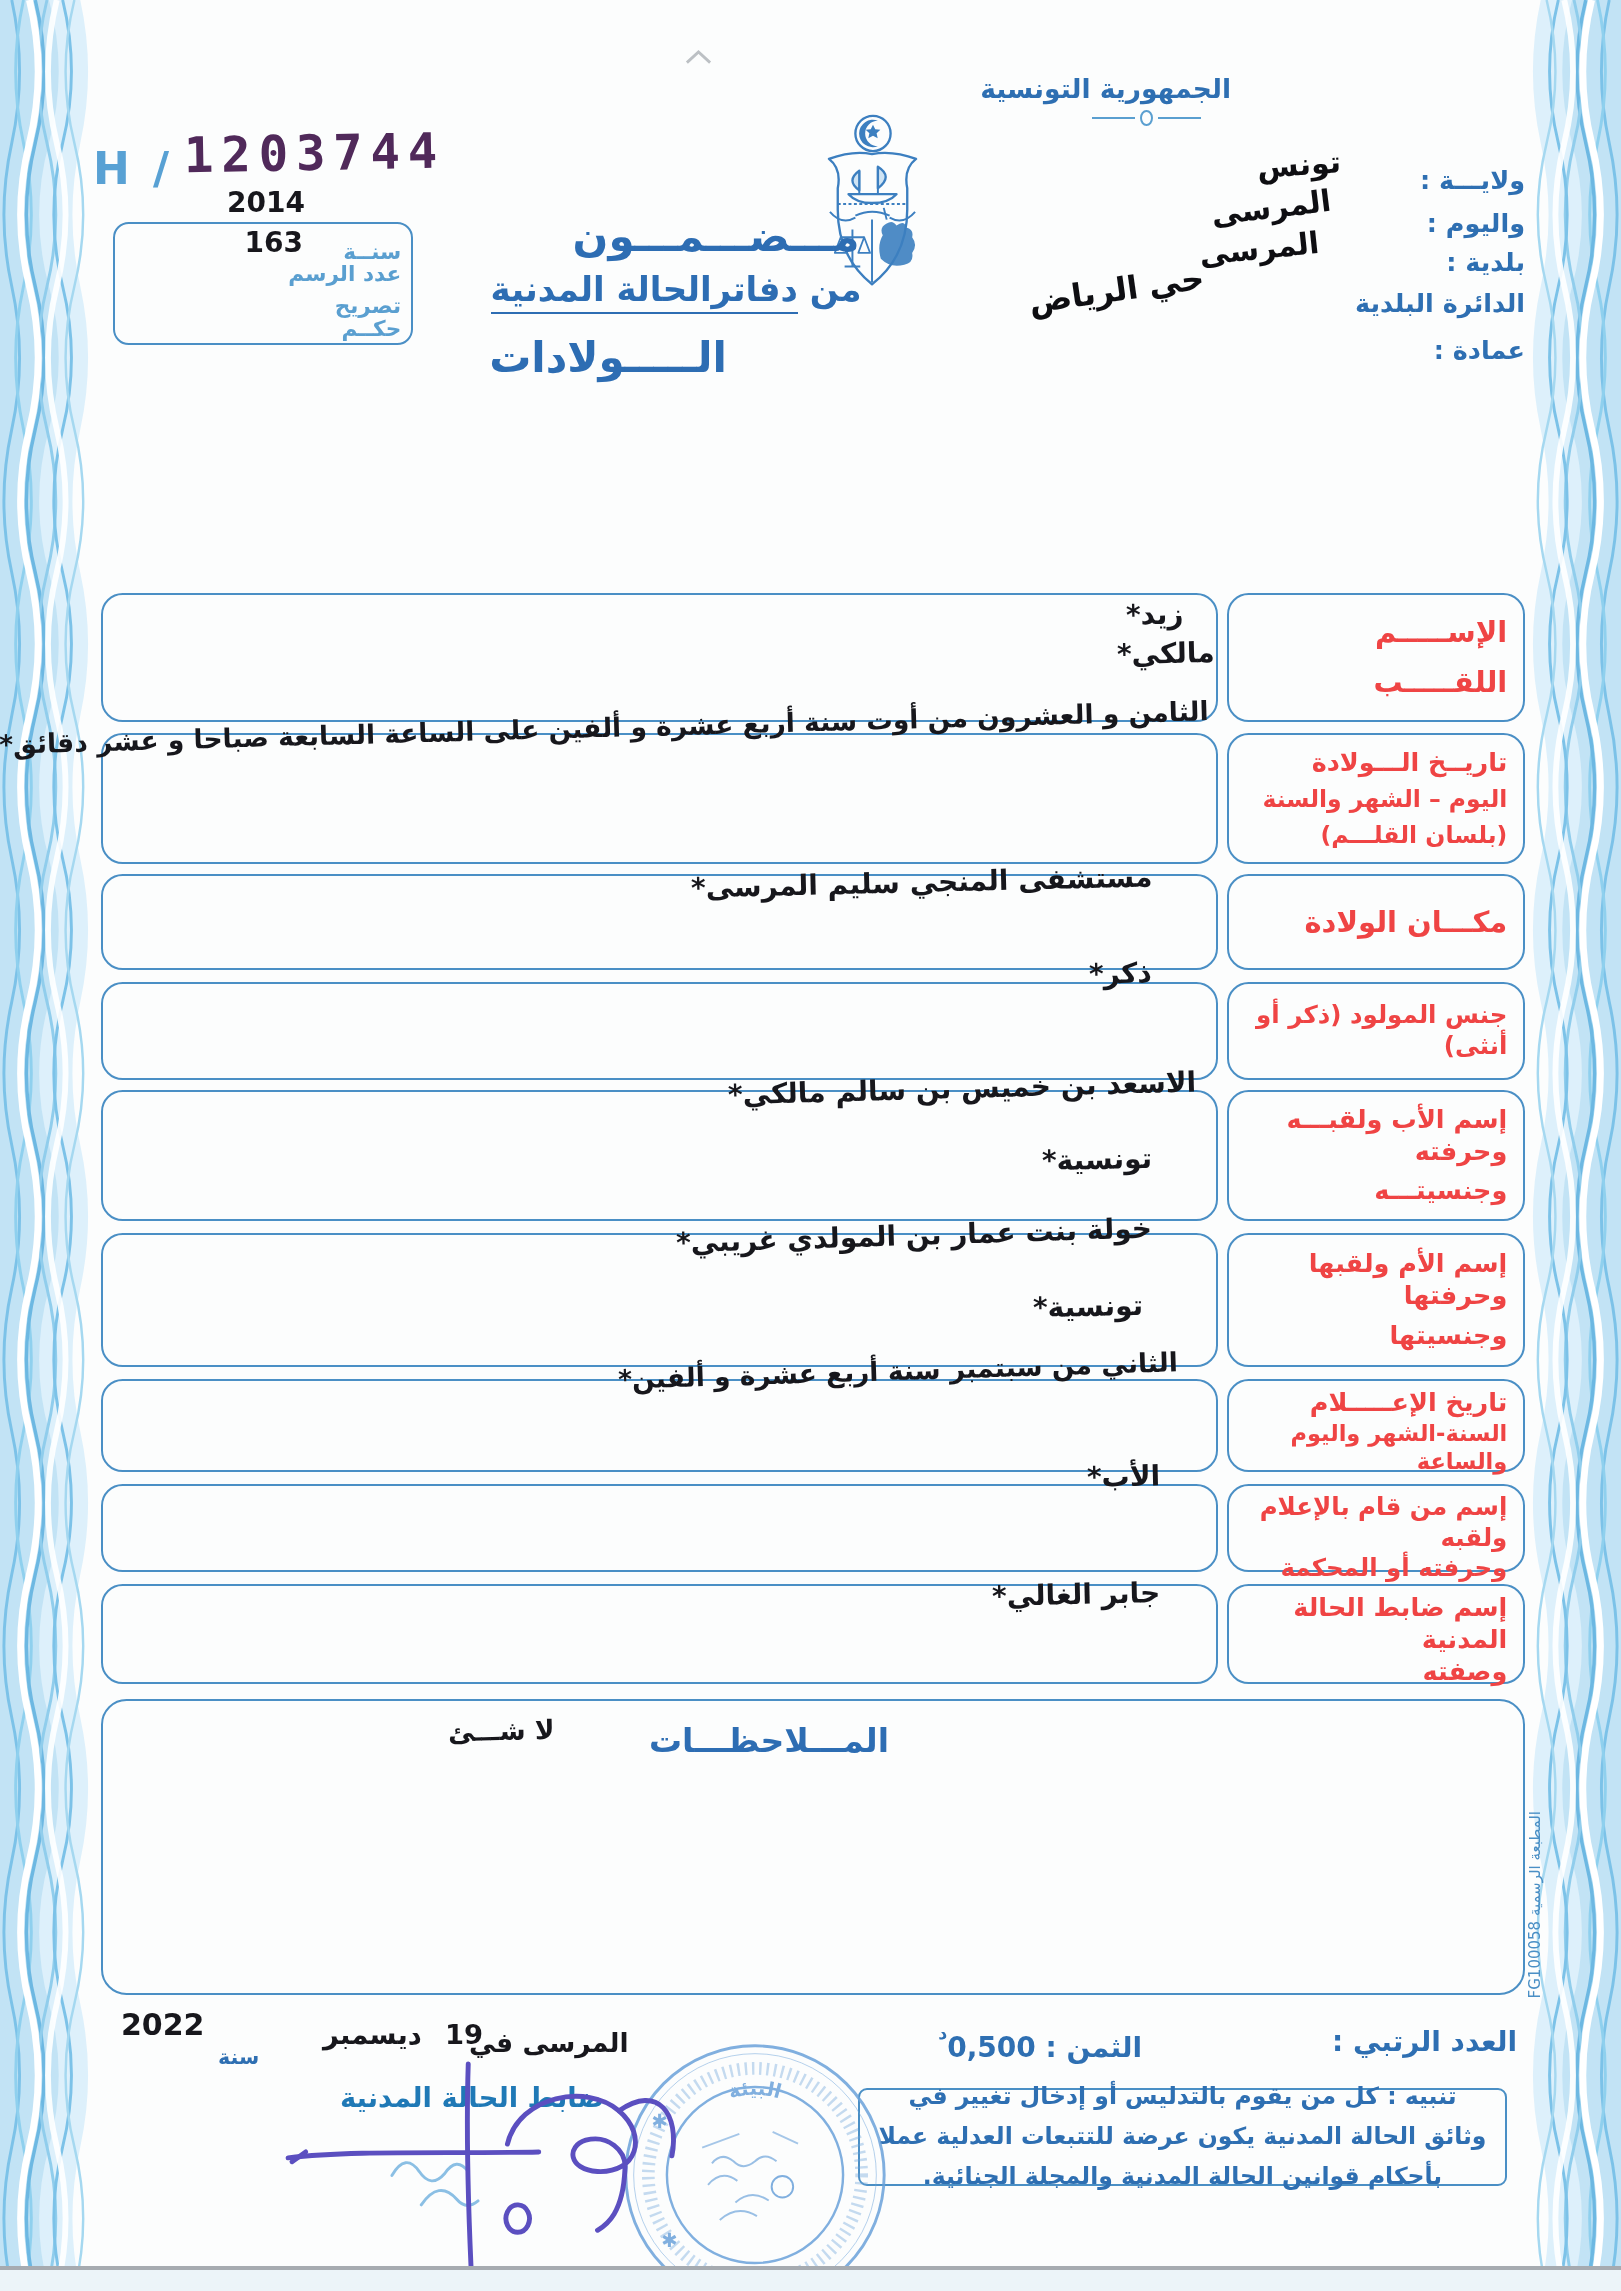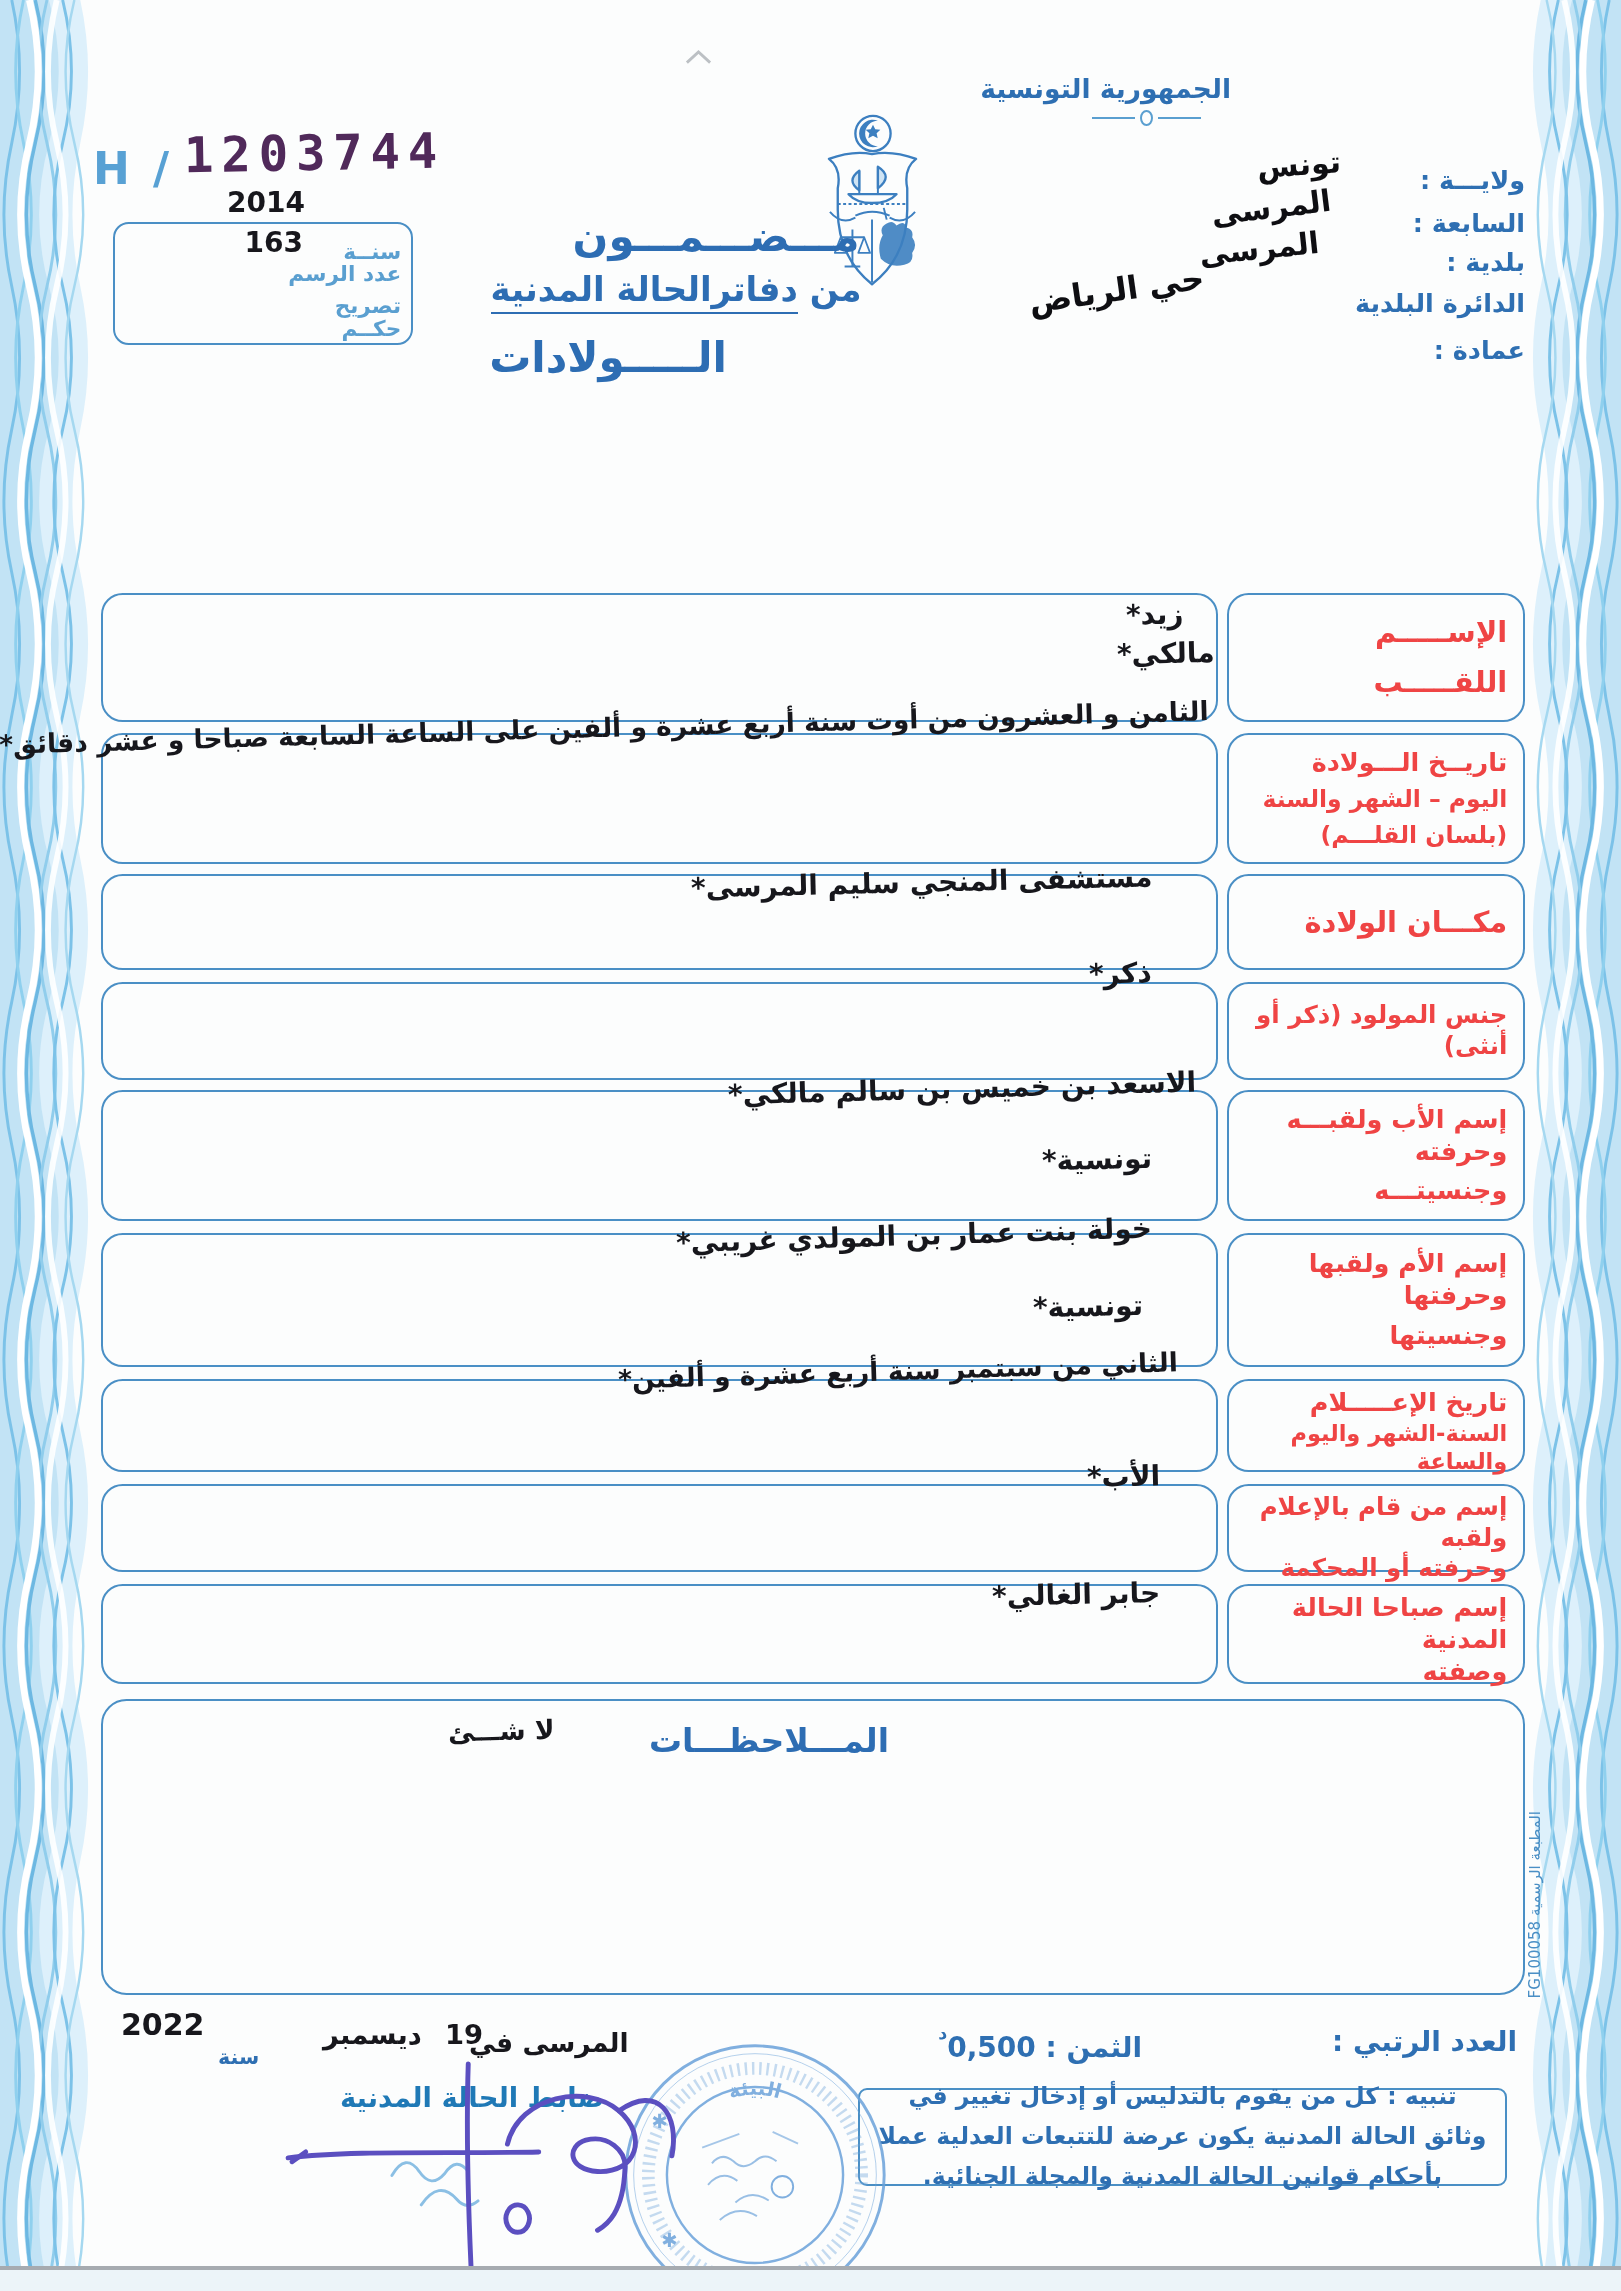--- a/index.html
+++ b/index.html
@@ -113,21 +113,21 @@
       <path d="M57,112 V176" stroke-width="2"></path>
       <path d="M37,122 V160 M25,130 H49 M29,160 H45" stroke-width="2"></path>
       <path d="M25,130 L19,146 H31 Z M49,130 L43,146 H55 Z" stroke-width="1.8"></path>
       <path d="M66,152 q-4,-14 2,-24 q-4,-8 4,-12 q6,-4 10,2 q8,-6 10,2 q8,2 6,10 q6,8 0,16 q2,10 -8,12 q-14,4 -24,-6 Z" fill="#3c7fc0" stroke="none" opacity=".9"></path>
       <path d="M72,112 l-3,-12" stroke-width="2"></path>
     </svg>
   </div>
 
   <div class="lbl" style="right:96px;top:165px;">ولايـــة :</div>
   <div class="hand" style="right:280px;top:147px;transform:rotate(-4deg);">تونس</div>
-  <div class="lbl" style="right:96px;top:208px;">السابعة :</div>
+  <div class="lbl" style="right:96px;top:208px;">واليوم :</div>
   <div class="hand" style="right:290px;top:190px;transform:rotate(-7deg);">المرسى</div>
   <div class="lbl" style="right:96px;top:247px;">بلدية :</div>
   <div class="hand" style="right:302px;top:231px;transform:rotate(-6deg);">المرسى</div>
   <div class="lbl" style="right:96px;top:288px;">الدائرة البلدية</div>
   <div class="hand" style="right:416px;top:271px;transform:rotate(-8deg);font-size:32px;">حي الرياض</div>
   <div class="lbl" style="right:96px;top:335px;">عمادة :</div>
 
   <div class="title" style="left:510px;top:212px;width:412px;font-size:42px;">مـــضـــمـــون</div>
   <div class="title" style="left:431px;top:269px;width:490px;font-size:34px;">
     <span>من </span><span class="u-main">دفاترالحالة المدنية</span>
@@ -169,21 +169,21 @@
   </div>
   <div class="lbox" style="top:1379px;height:93px;">
     <span>تاريخ الإعـــــلام</span>
     <span style="font-size:22.5px;">السنة-الشهر واليوم والساعة</span>
   </div>
   <div class="lbox" style="top:1484px;height:88px;">
     <span style="font-size:24.5px;">إسم من قام بالإعلام ولقبه</span>
     <span style="font-size:24.5px;">وحرفته أو المحكمة</span>
   </div>
   <div class="lbox" style="top:1584px;height:100px;">
-    <span>إسم صباحا الحالة المدنية</span>
+    <span>إسم ضابط الحالة المدنية</span>
     <span>وصفته</span>
   </div>
 
   <div class="typed" style="right:438px;top:598px;">زيد*</div>
   <div class="typed" style="right:406px;top:637px;">مالكي*</div>
   <div class="typed" style="right:412px;top:712px;font-size:26.5px;transform:rotate(-1.6deg);">الثامن و العشرون من أوت سنة أربع عشرة و ألفين على الساعة السابعة صباحا و عشر دقائق*</div>
   <div class="typed" style="right:469px;top:866px;transform:rotate(-1.4deg);">مستشفى المنجي سليم المرسى*</div>
   <div class="typed" style="right:469px;top:957px;">ذكر*</div>
   <div class="typed" style="right:425px;top:1072px;transform:rotate(-1.6deg);">الاسعد بن خميس بن سالم مالكي*</div>
   <div class="typed" style="right:469px;top:1143px;">تونسية*</div>

